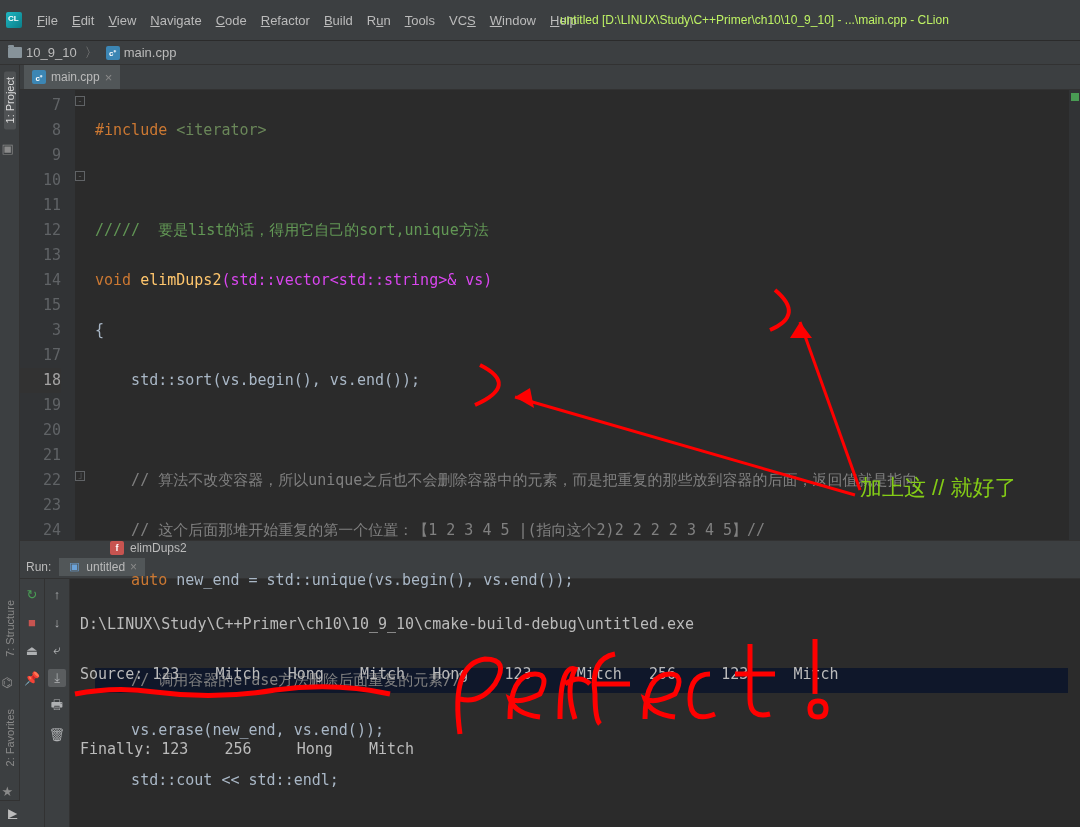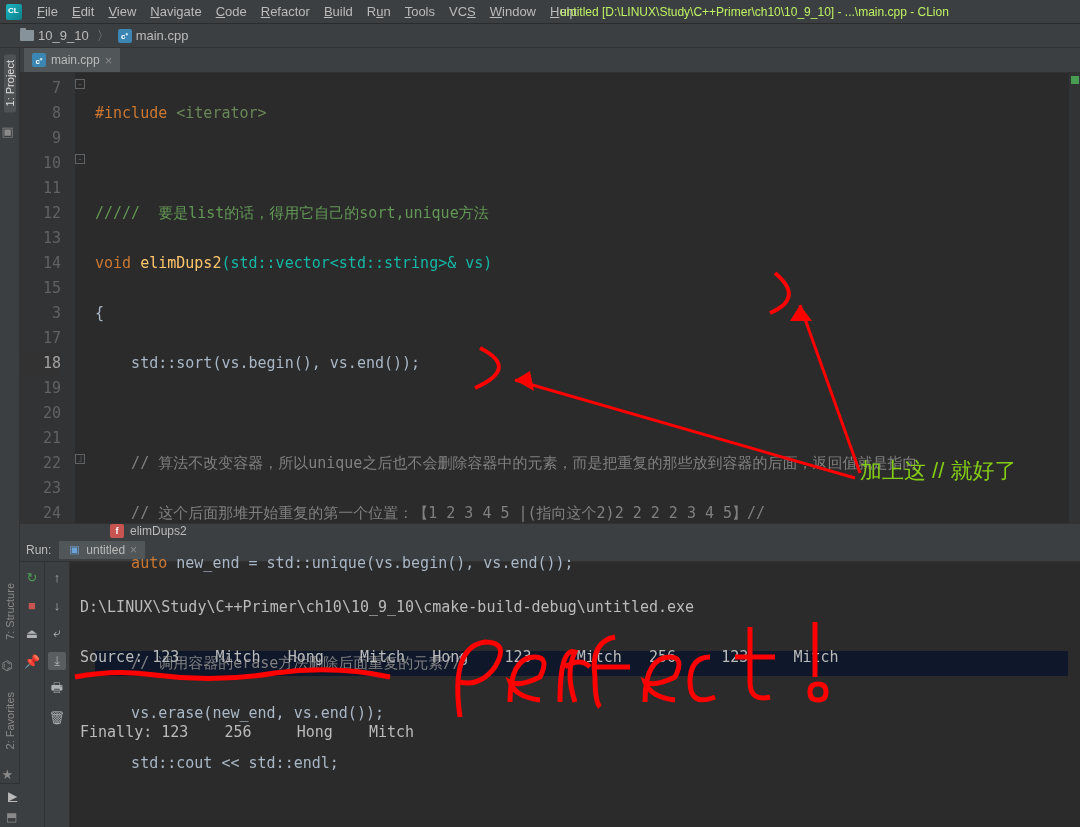--- a/index.html
+++ b/index.html
@@ -1,23 +1,23 @@
 <!DOCTYPE html>
 <html><head>
 <meta charset="utf-8">
 <style>
   html,body{margin:0;padding:0;background:#2b2b2b;color:#bbb;font-family:"Segoe UI",Arial,sans-serif;font-size:13px;width:1080px;height:827px;overflow:hidden}
   *{box-sizing:border-box}
-  .menubar{height:24px;background:#3c3f41;display:flex;align-items:center;padding:0 6px;border-bottom:1px solid #2b2b2b;position:relative}
+  .menubar{height:41px;background:#3c3f41;display:flex;align-items:center;padding:0 6px;border-bottom:1px solid #2b2b2b;position:relative}
   .logo{width:16px;height:16px;background:linear-gradient(135deg,#1fb6c1,#0a7f8a);border-radius:2px;margin-right:8px;position:relative}
   .logo::after{content:"CL";color:#fff;font-size:8px;font-weight:bold;position:absolute;top:2px;left:2px}
   .menu-item{padding:0 7px;cursor:pointer;color:#bbb}
   .mnemonic{text-decoration:underline}
   .title-path{position:absolute;left:560px;color:#bef264;font-size:12px}
-  .navbar{height:24px;background:#3c3f41;display:flex;align-items:center;padding:0 20px;border-bottom:1px solid #323232;gap:6px}
+  .navbar{height:24px;background:#3c3f41;display:flex;align-items:center;padding:0 8px;border-bottom:1px solid #323232;gap:6px}
   .crumb-folder{color:#bbb;display:flex;align-items:center;gap:4px}
   .crumb-arrow{color:#888;padding:0 2px}
   .folder-icon{width:14px;height:11px;background:#87939a;border-radius:1px;position:relative;display:inline-block}
   .folder-icon::before{content:"";position:absolute;top:-2px;left:0;width:6px;height:2px;background:#87939a;border-radius:1px 1px 0 0}
   .cpp-icon{width:14px;height:14px;background:#3c86b4;border-radius:2px;display:inline-flex;align-items:center;justify-content:center;color:#fff;font-size:8px;font-weight:bold}
   .body{display:flex;height:calc(100% - 24px - 24px - 24px - 20px);position:relative}
   .left-gutter{width:20px;background:#3c3f41;border-right:1px solid #323232;display:flex;flex-direction:column;align-items:center;padding-top:6px;gap:12px}
   .vert-label{writing-mode:vertical-rl;transform:rotate(180deg);font-size:11px;color:#8a8a8a;padding:6px 0;cursor:pointer}
   .vert-label.active{background:#4f5254;color:#ddd;border-radius:2px}
   .proj-icon{width:16px;height:16px;color:#8a8a8a}
@@ -31,21 +31,21 @@
   .fold{position:absolute;left:55px;top:3px;width:12px;bottom:0;color:#606366;font-size:9px}
   .fold .fm{position:absolute;left:0;width:10px;height:10px;border:1px solid #606366;text-align:center;line-height:8px;cursor:pointer}
   .codecol{flex:1;padding:3px 0 4px 20px;white-space:pre;color:#a9b7c6;position:relative}
   .codecol .ln{height:25px}
   .codecol .ln.hl{background:#0f172a}
   .kw{color:#cc7832}
   .fn{color:#ffc66d}
   .str,.inc{color:#6a8759}
   .cmt{color:#808080}
   .cmt2{color:#629755;}
-  .ns{color:#14b8a6}
+  .ns{color:#d946ef}
   .breadcrumb2{height:22px;background:#3c3f41;border-top:1px solid #323232;display:flex;align-items:center;padding-left:90px;gap:6px;font-size:12px;color:#bbb}
   .bc-badge{width:14px;height:14px;background:#c75450;border-radius:2px;display:inline-flex;align-items:center;justify-content:center;color:#fff;font-size:9px;font-weight:bold}
   .run-panel{flex:1;display:flex;flex-direction:column;background:#2b2b2b}
   .run-header{height:24px;background:#3c3f41;display:flex;align-items:center;padding:0 6px;border-bottom:1px solid #323232;gap:8px;font-size:12px}
   .run-tab{background:#515658;padding:2px 8px;display:flex;align-items:center;gap:5px;border-radius:0}
   .little-icon{width:14px;height:14px;display:inline-flex;align-items:center;justify-content:center;font-size:11px}
   .run-body{flex:1;display:flex}
   .run-toolbar{width:25px;background:#3c3f41;display:flex;flex-direction:column;align-items:center;padding-top:6px;gap:10px;border-right:1px solid #323232}
   .run-toolbar2{width:25px;background:#3c3f41;display:flex;flex-direction:column;align-items:center;padding-top:6px;gap:10px;border-right:1px solid #323232}
   .tool-btn{width:18px;height:18px;display:flex;align-items:center;justify-content:center;color:#afb1b3;cursor:pointer;font-size:13px}

